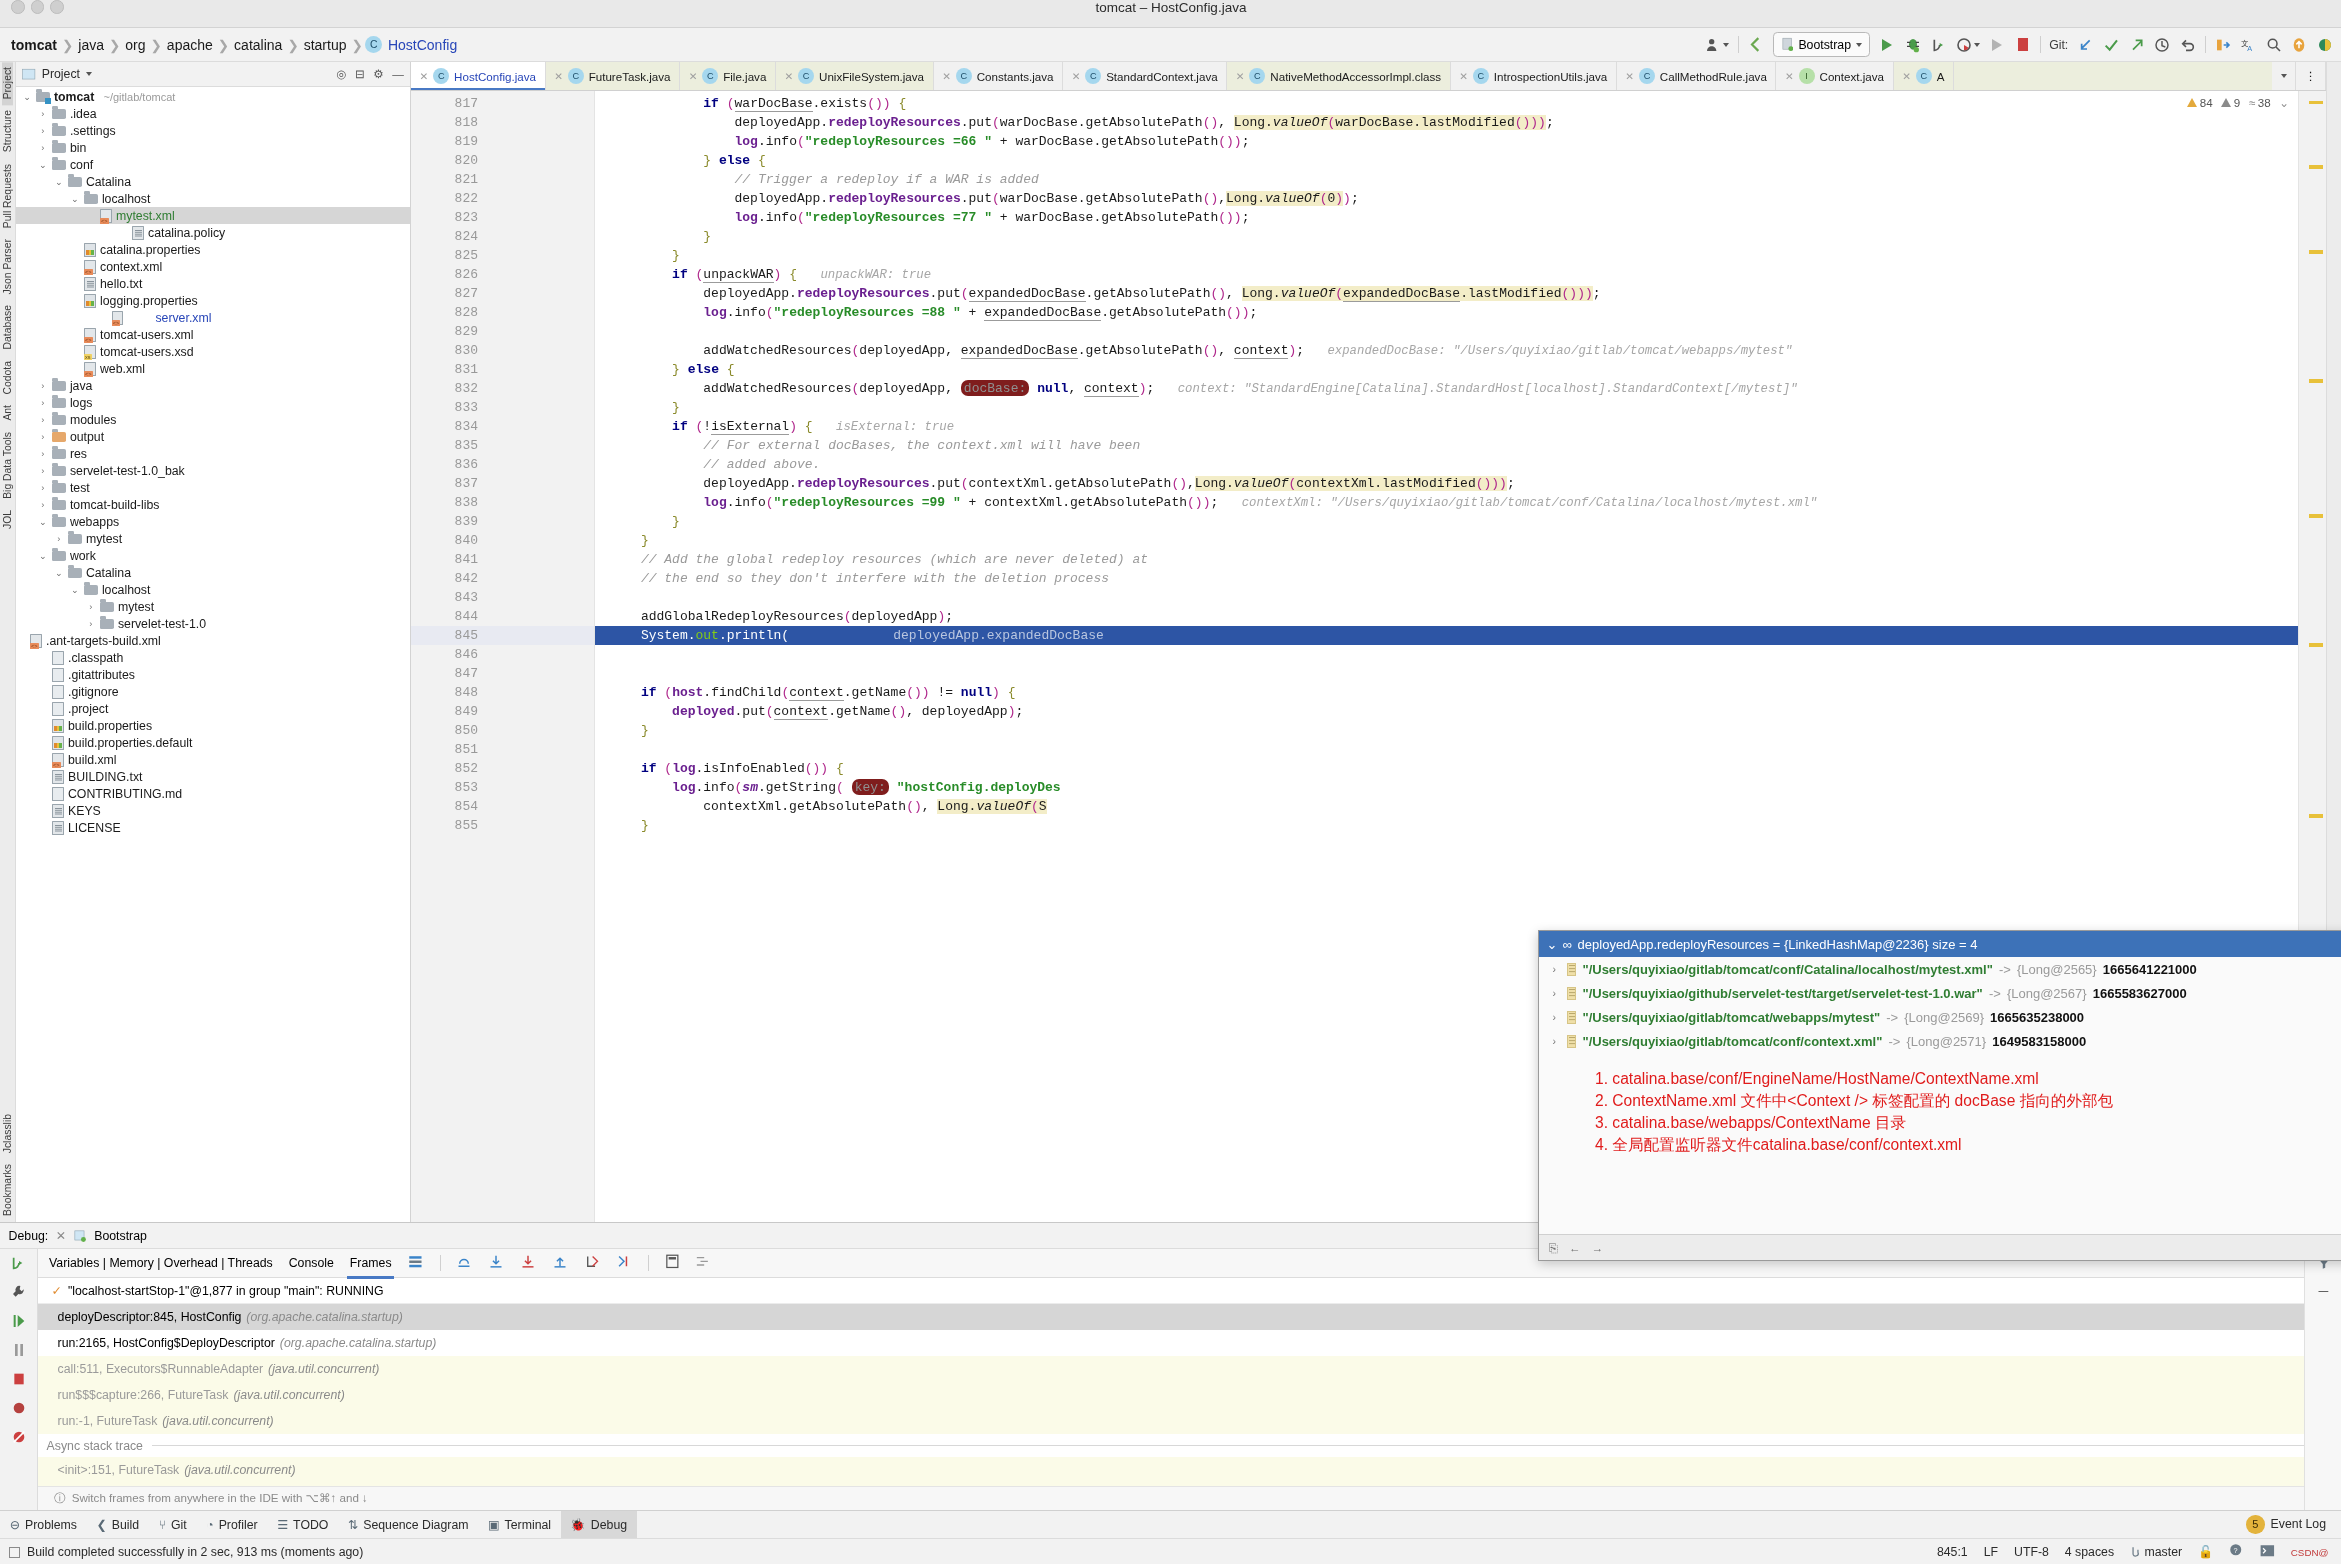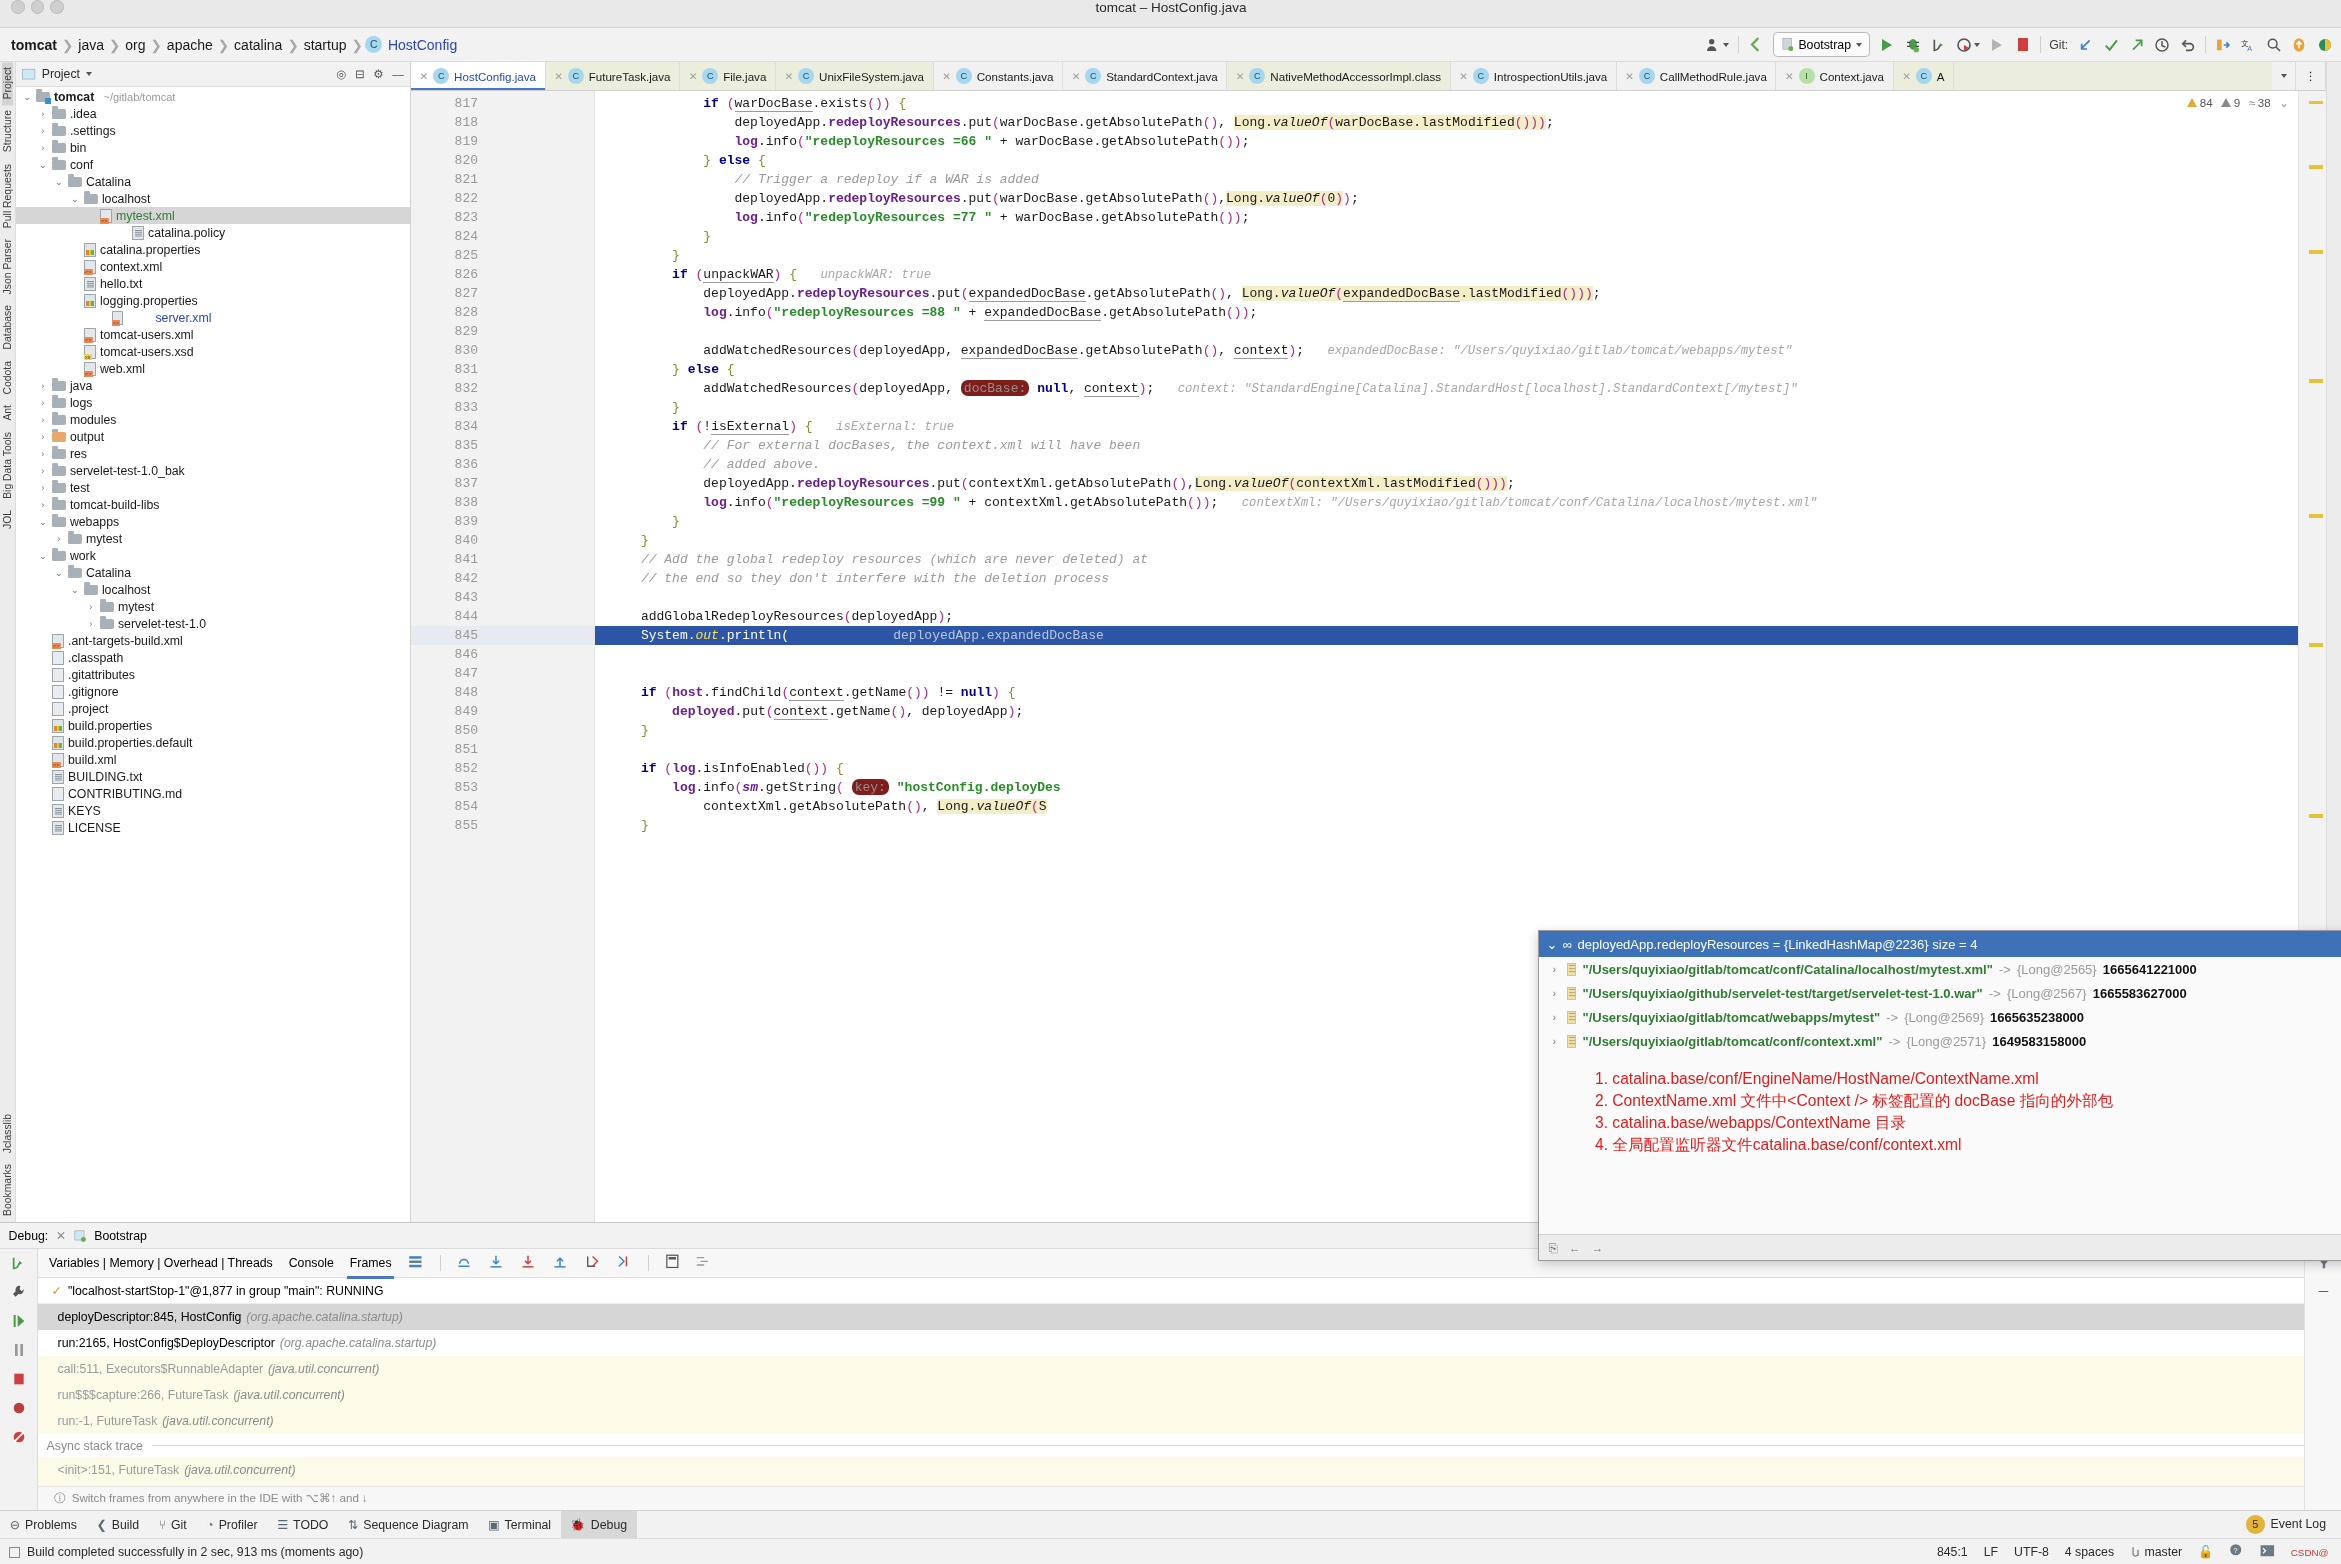--- a/index.html
+++ b/index.html
@@ -532,21 +532,21 @@
           <div class="trow" style="padding-left: 70px;">
             <span class="arr">›</span>
             <span class="ficon"></span>
             <span class="tname">mytest</span>
           </div>
           <div class="trow" style="padding-left: 70px;">
             <span class="arr">›</span>
             <span class="ficon"></span>
             <span class="tname">servelet-test-1.0</span>
           </div>
-          <div class="trow" style="padding-left: 22px; text-align: center;">
+          <div class="trow" style=" text-align: center;">
             <span class="arr"></span>
             <span class="fileic xml"></span>
             <span class="tname">.ant-targets-build.xml</span>
           </div>
           <div class="trow" style="padding-left: 22px;">
             <span class="arr"></span>
             <span class="fileic gen"></span>
             <span class="tname">.classpath</span>
           </div>
           <div class="trow" style="padding-left: 22px;">
@@ -729,21 +729,21 @@
             <div class="ln">            <span class="cmt">// For external docBases, the context.xml will have been</span></div>
             <div class="ln">            <span class="cmt">// added above.</span></div>
             <div class="ln">            deployedApp.<span class="fld">redeployResources</span>.put<span class="par">(</span>contextXml.getAbsolutePath<span class="par">()</span>,<span class="hl">Long.<span style="font-style:italic">valueOf</span><span class="par">(</span>contextXml.lastModified<span class="par">()))</span></span>;</div>
             <div class="ln">            <span class="fld">log</span>.info<span class="par">(</span><span class="str">"redeployResources =99 "</span> + contextXml.getAbsolutePath<span class="par">())</span>;   <span class="hint">contextXml: "/Users/quyixiao/gitlab/tomcat/conf/Catalina/localhost/mytest.xml"</span></div>
             <div class="ln">        <span class="brc">}</span></div>
             <div class="ln">    <span class="brc">}</span></div>
             <div class="ln">    <span class="cmt">// Add the global redeploy resources (which are never deleted) at</span></div>
             <div class="ln">    <span class="cmt">// the end so they don't interfere with the deletion process</span></div>
             <div class="ln"></div>
             <div class="ln">    addGlobalRedeployResources<span class="par">(</span>deployedApp<span class="par">)</span>;</div>
-            <div class="ln cur"><span style="color:#fff">    System.<span style="color:#fde047;font-style:italic">out</span>.println<span style="color:#fff">(</span></span><span style="color:#b9c6e0;margin-left:104px">deployedApp.expandedDocBase</span></div>
+            <div class="ln cur"><span style="color:#fff">    System.<span style="color:#84cc16;">out</span>.println<span style="color:#fff">(</span></span><span style="color:#b9c6e0;margin-left:104px">deployedApp.expandedDocBase</span></div>
             <div class="ln"></div>
             <div class="ln"></div>
             <div class="ln">    <span class="kw">if</span> <span class="par">(</span><span class="fld">host</span>.findChild<span class="par">(</span><span class="undl">context</span>.getName<span class="par">())</span> != <span class="kw">null</span><span class="par">)</span> <span class="brc">{</span></div>
             <div class="ln">        <span class="fld">deployed</span>.put<span class="par">(</span><span class="undl">context</span>.getName<span class="par">()</span>, deployedApp<span class="par">)</span>;</div>
             <div class="ln">    <span class="brc">}</span></div>
             <div class="ln"></div>
             <div class="ln">    <span class="kw">if</span> <span class="par">(</span><span class="fld">log</span>.isInfoEnabled<span class="par">())</span> <span class="brc">{</span></div>
             <div class="ln">        <span class="fld">log</span>.info<span class="par">(</span><span class="fld" style="font-style:italic">sm</span>.getString<span class="par">(</span> <span class="hintbox">key:</span> <span class="str">"hostConfig.deployDes</span></div>
             <div class="ln">            contextXml.getAbsolutePath<span class="par">()</span>, <span class="hl">Long.<span style="font-style:italic">valueOf</span><span class="par">(</span>S</span></div>
             <div class="ln">    <span class="brc">}</span></div>

